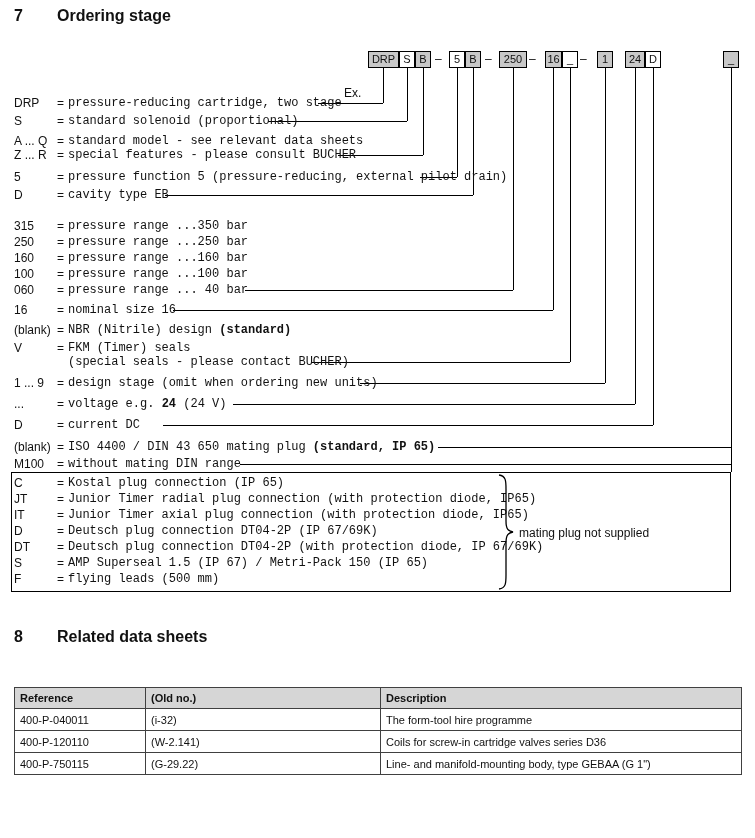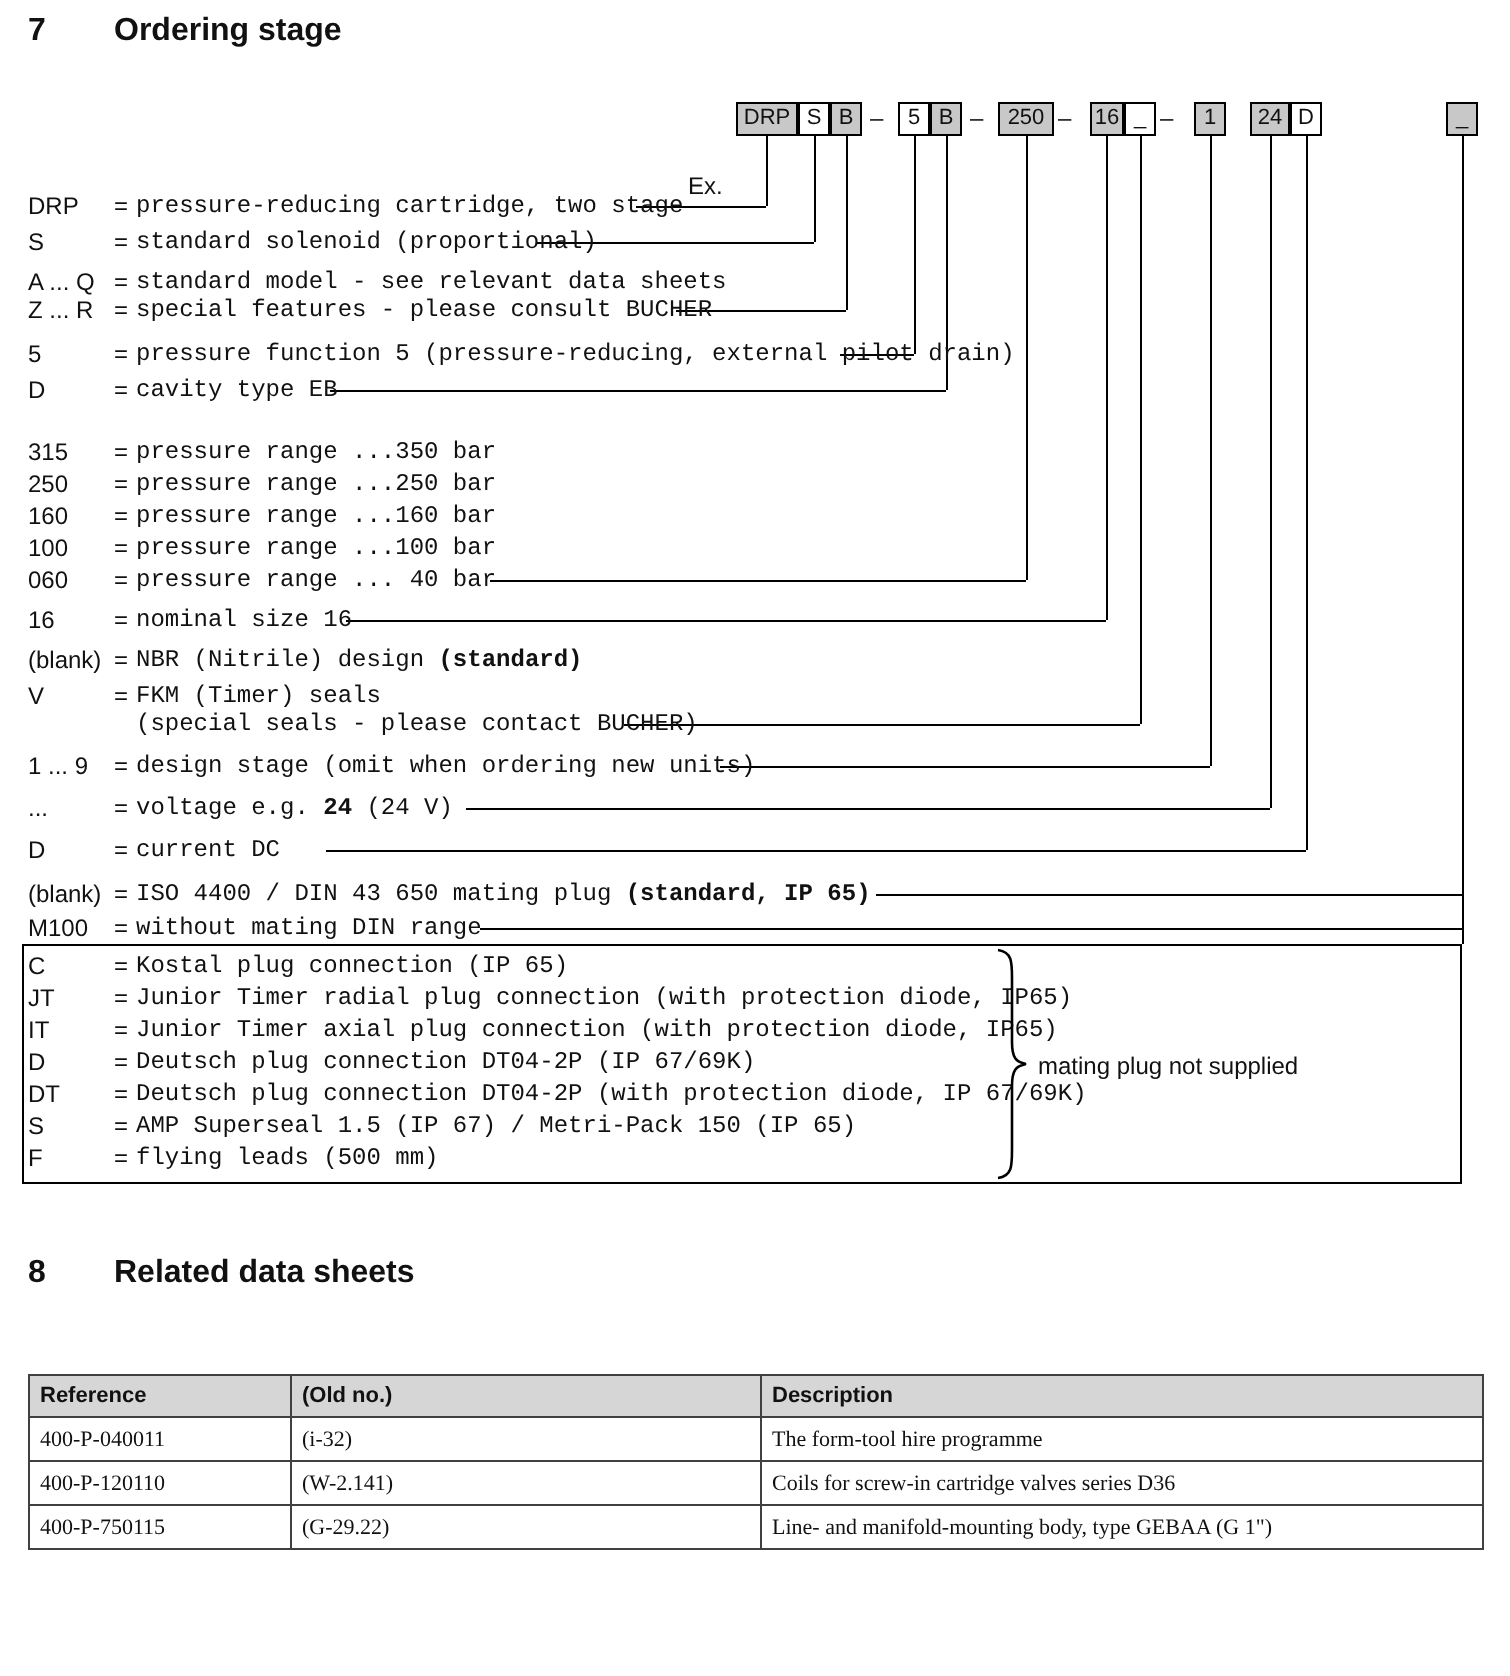--- a/index.html
+++ b/index.html
@@ -50,21 +50,21 @@
     border-collapse:collapse; table-layout:fixed;
     font-size:11px;
   }
   .dtable th, .dtable td {
     border:1px solid #404040;
     padding:3px 5px;
     text-align:left;
     overflow:hidden; white-space:nowrap;
   }
   .dtable th { background:#d6d6d6; font-weight:bold; height:21px; }
-  .dtable td { height:22px;font-family:Liberation Serif, serif; }
+  .dtable td { height:22px; }
 </style>
 </head>
 <body>
 
 <div class="page">
 
   <span class="heading h7-num">7</span>
   <span class="heading h7-title">Ordering stage</span>
 
   <span class="example-label">Ex.</span>

